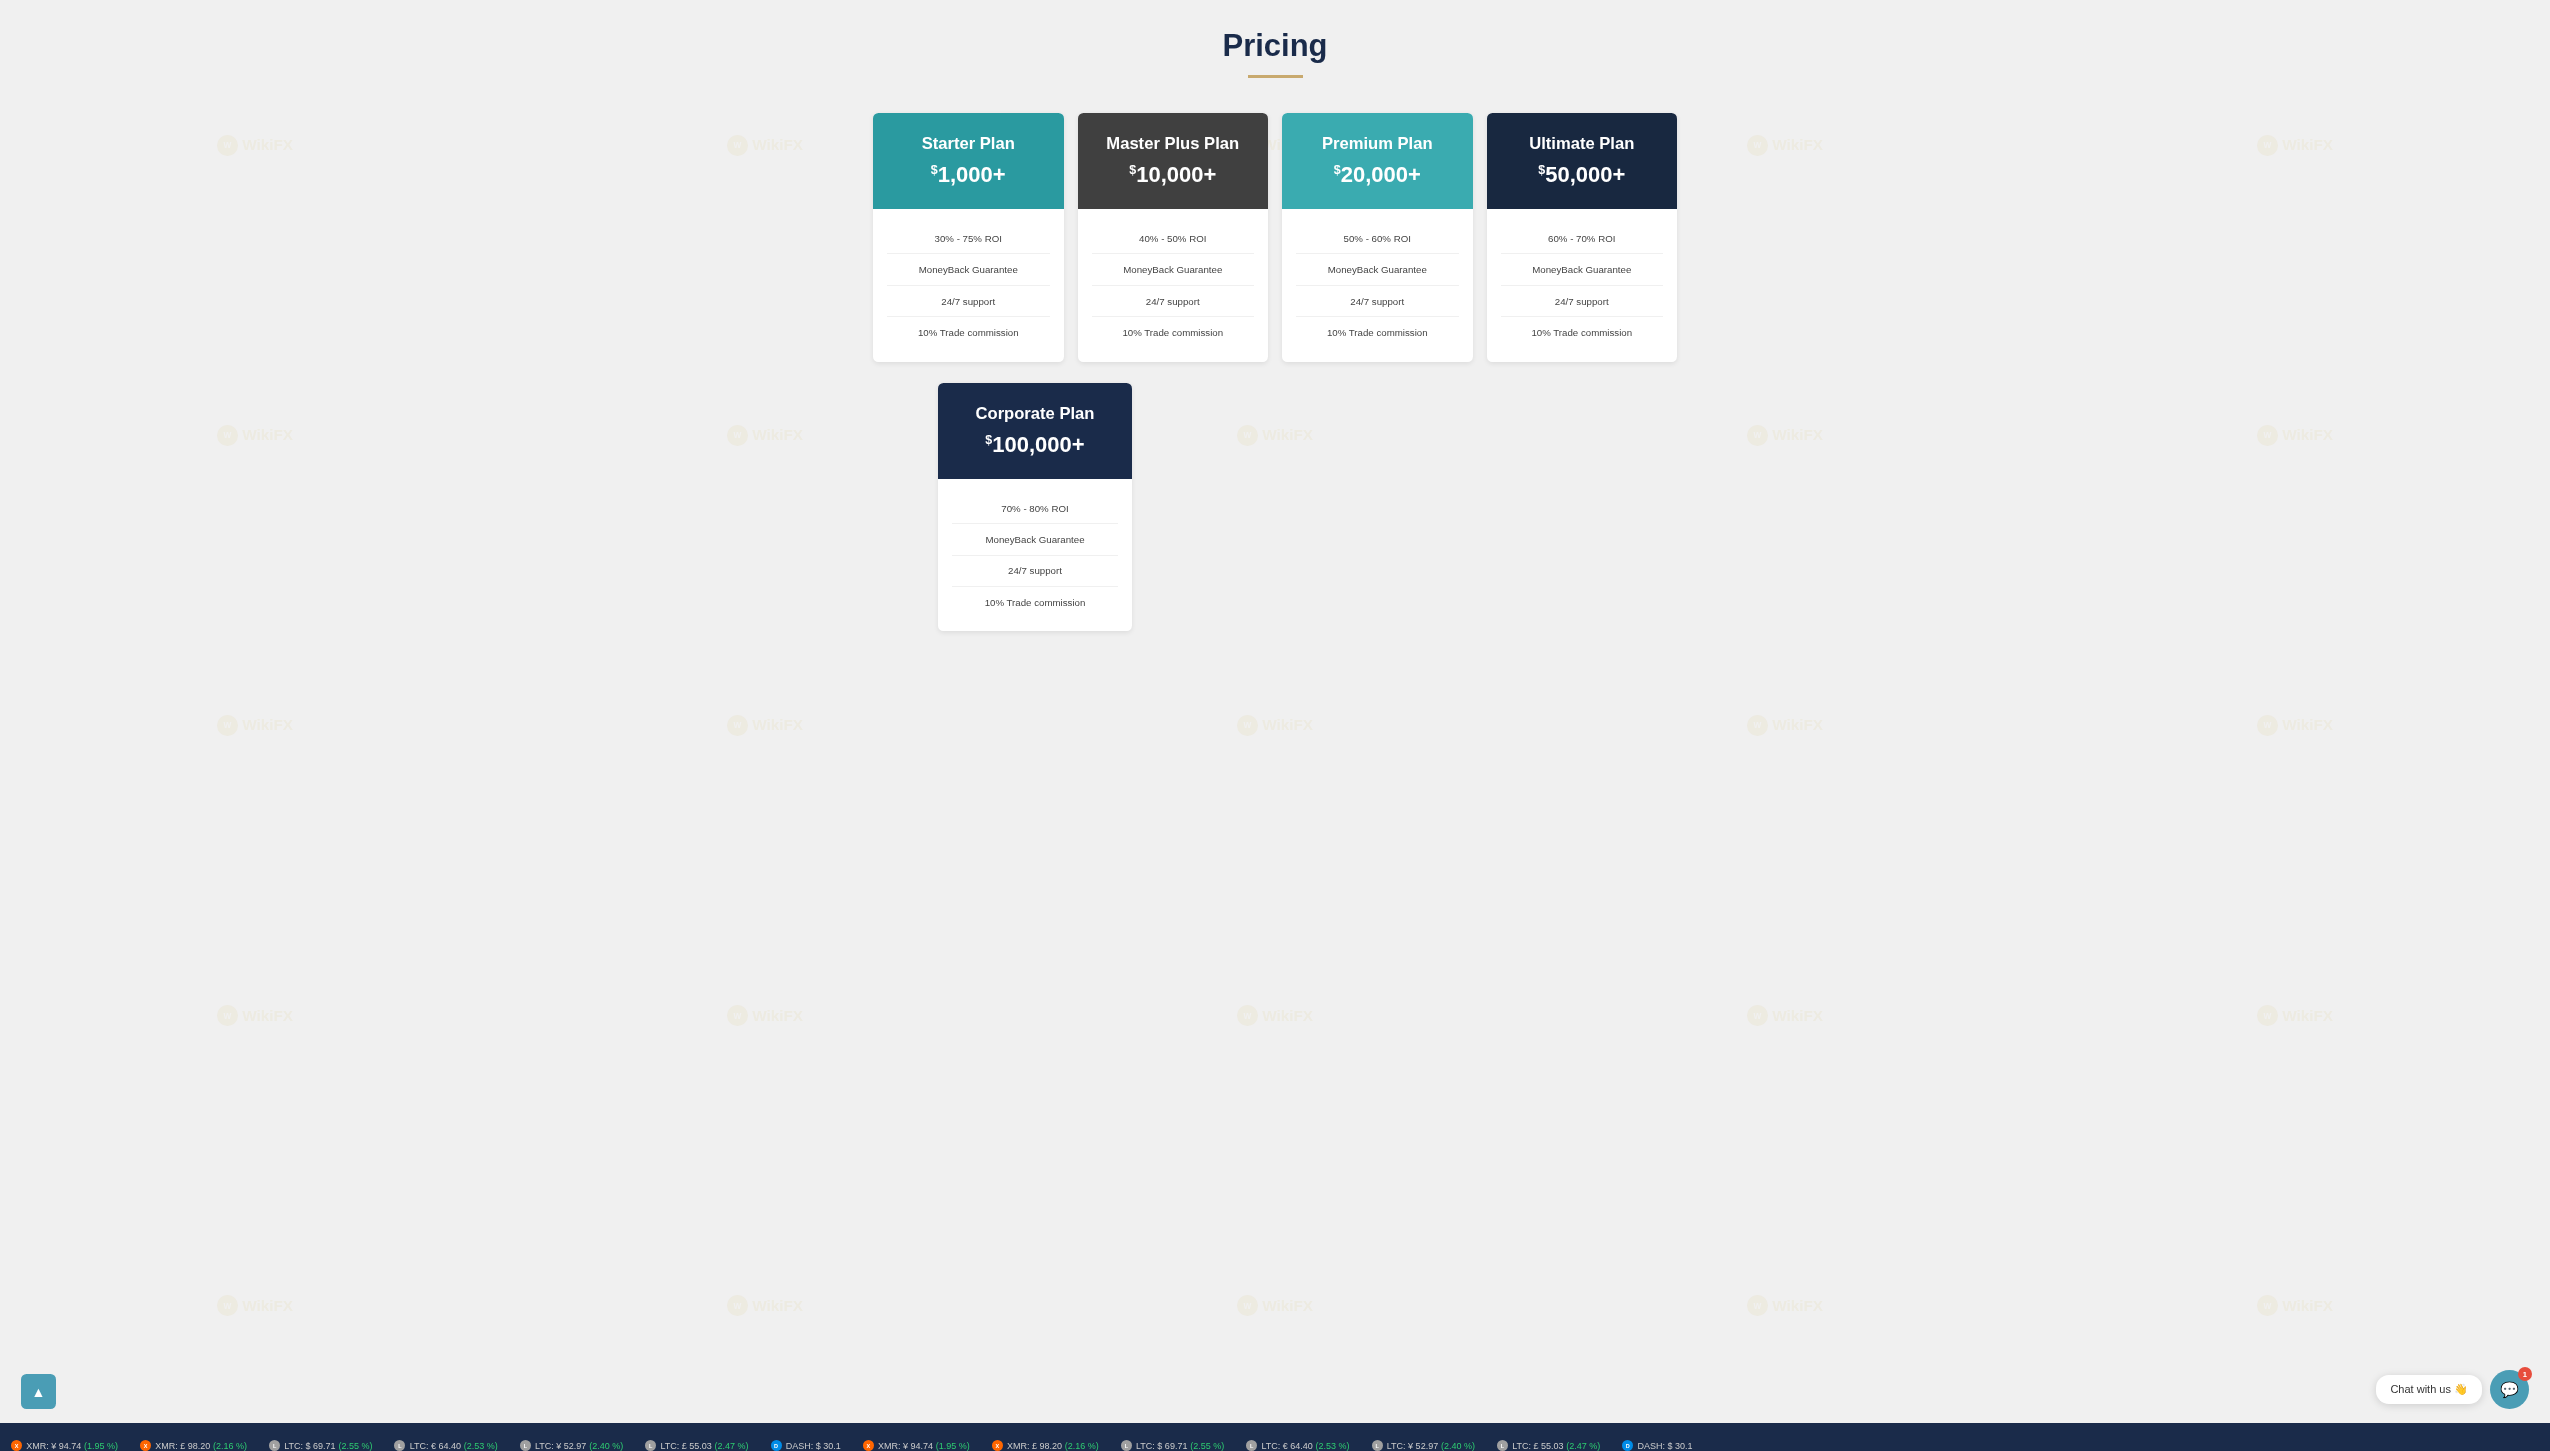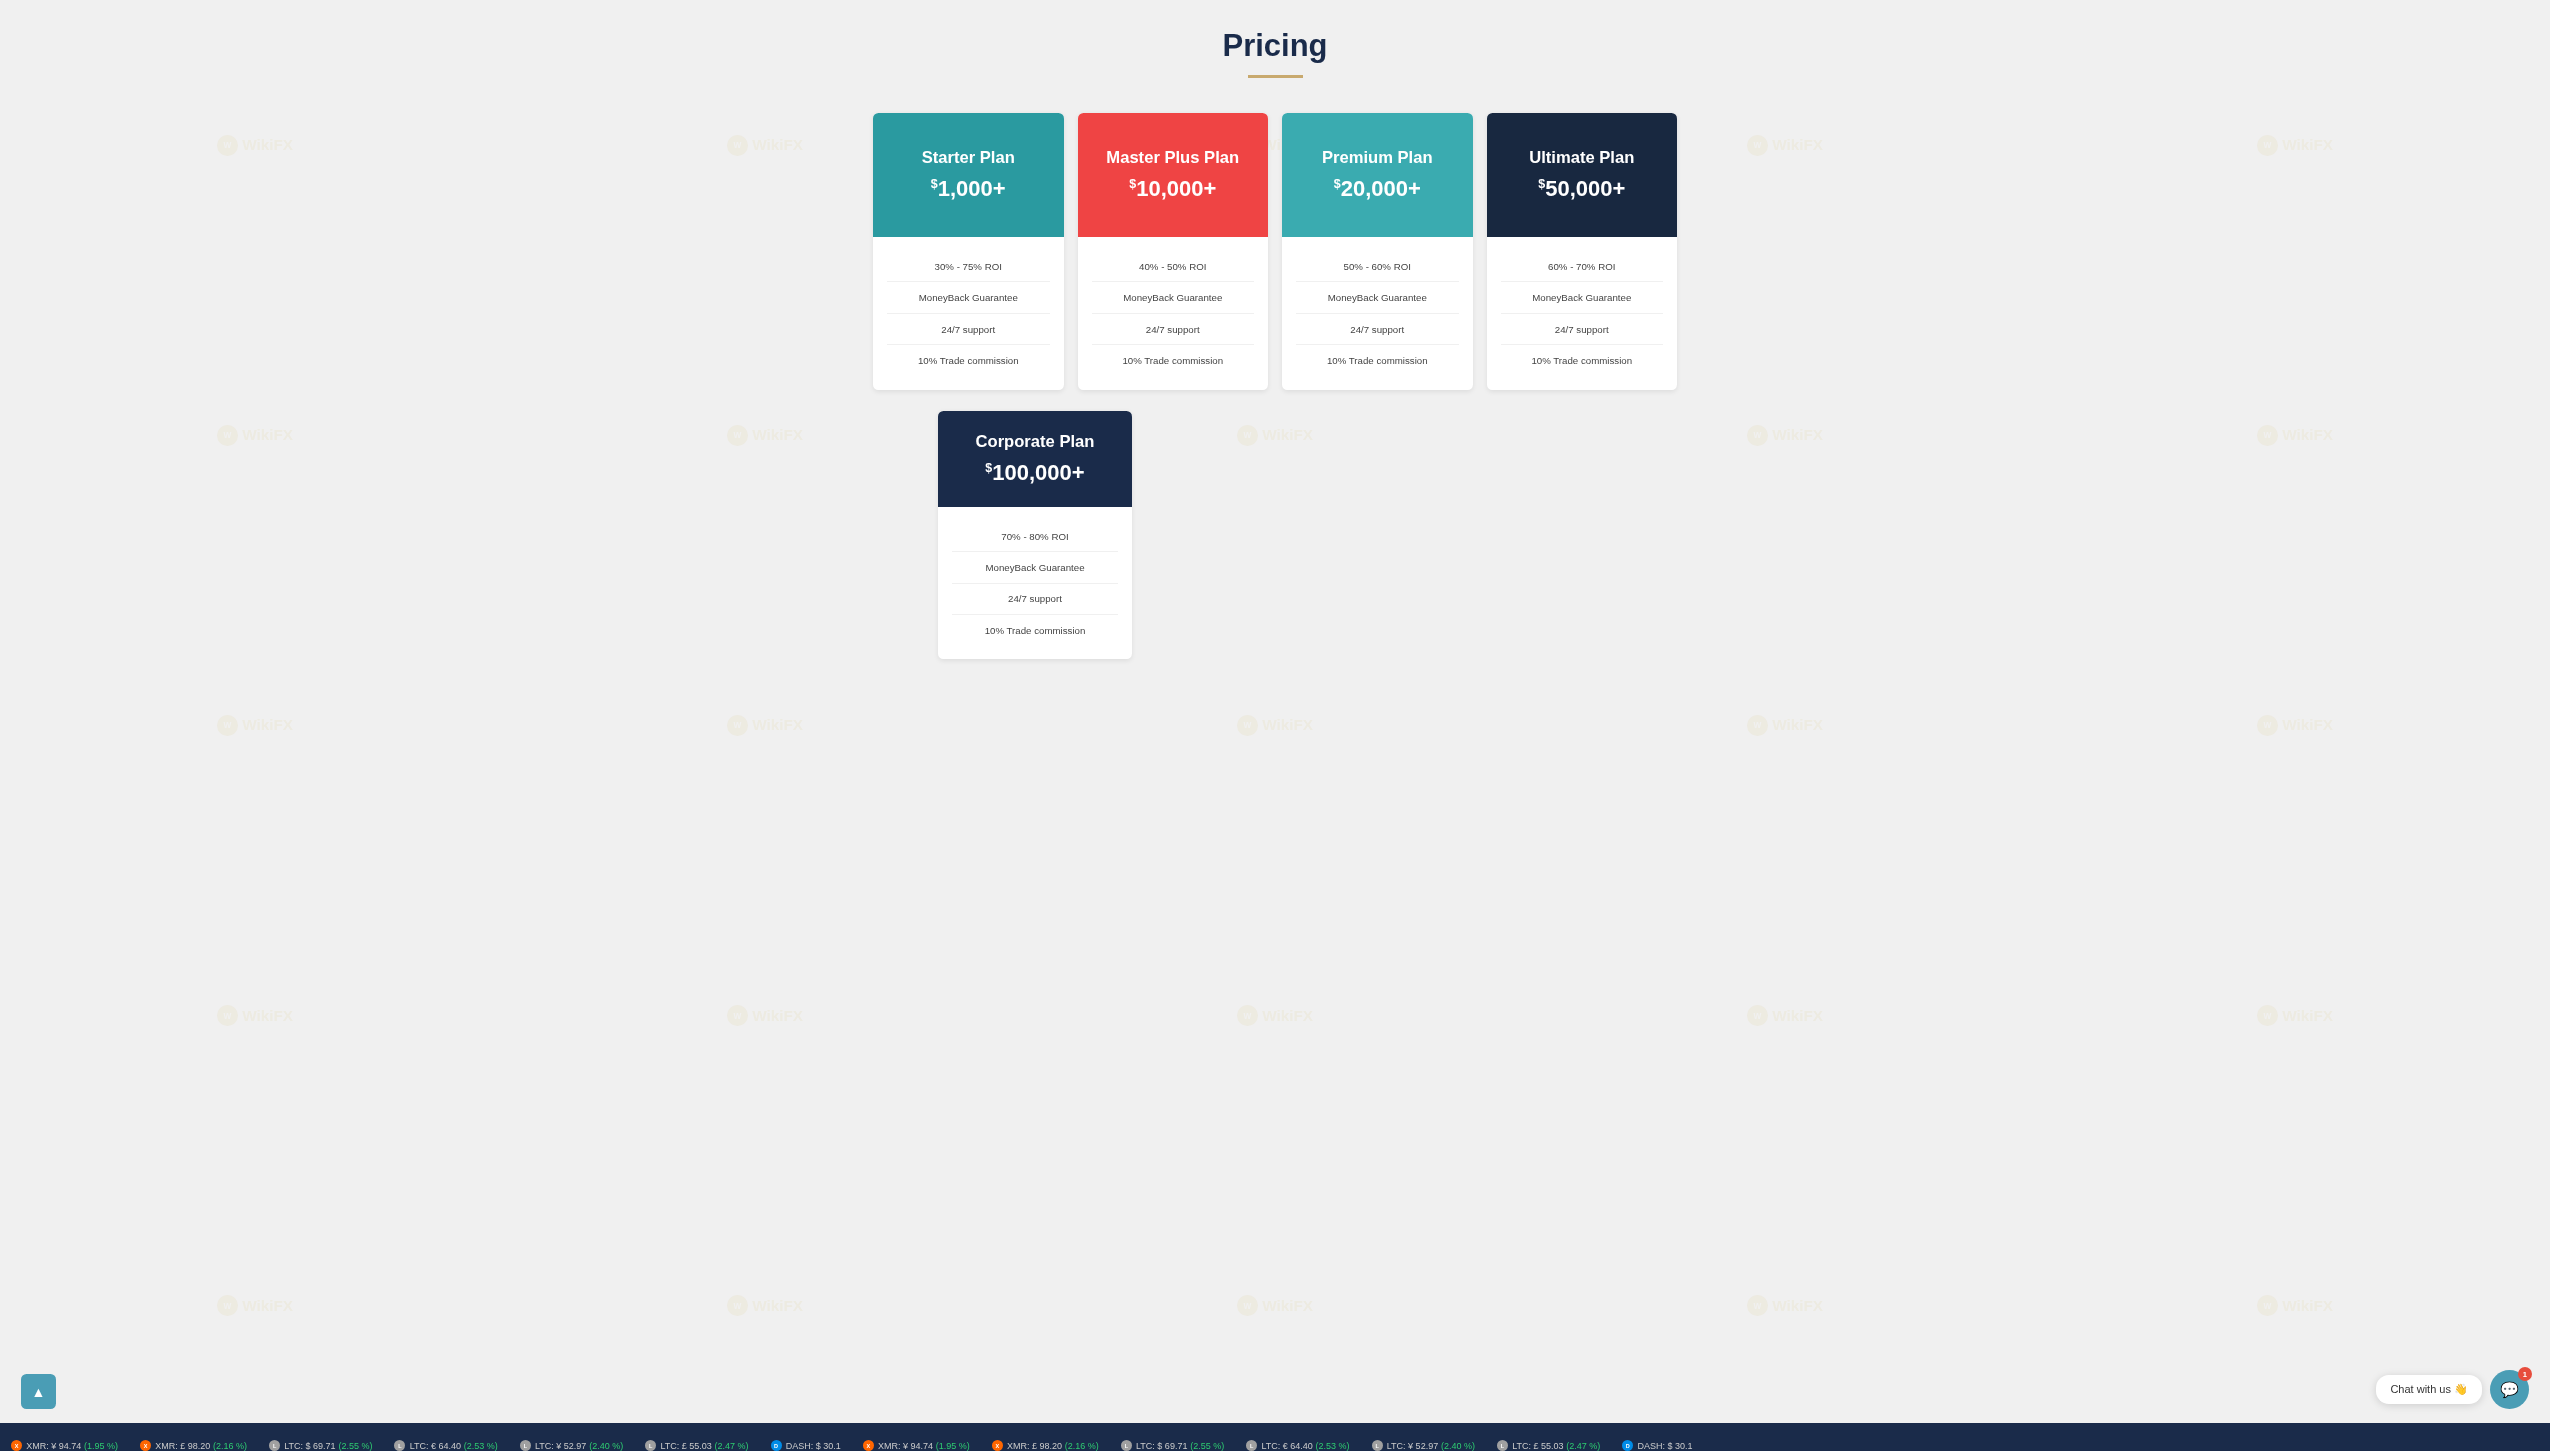--- a/index.html
+++ b/index.html
@@ -38,27 +38,27 @@
       flex: 1;
       min-width: 153px;
       max-width: 194px;
       border-radius: 5.5px;
       overflow: hidden;
       background: white;
       box-shadow: 0 1.4px 5.5px rgba(0,0,0,0.08);
     }
 
     .plan-header {
-      padding: 35px 14px;
+      padding: 21px 14px;
       text-align: center;
       color: white;
     }
 
     .plan-header.teal { background: #2a9aa0; }
-    .plan-header.dark-navy { background: #ef4444; }
+    .plan-header.dark-navy { background: #404040; }
     .plan-header.teal2 { background: #3aabb0; }
     .plan-header.dark-navy2 { background: #182840; }
 
     .plan-name {
       font-size: 16.6px;
       font-weight: 700;
       margin-bottom: 8.3px;
     }
 
     .plan-price {

